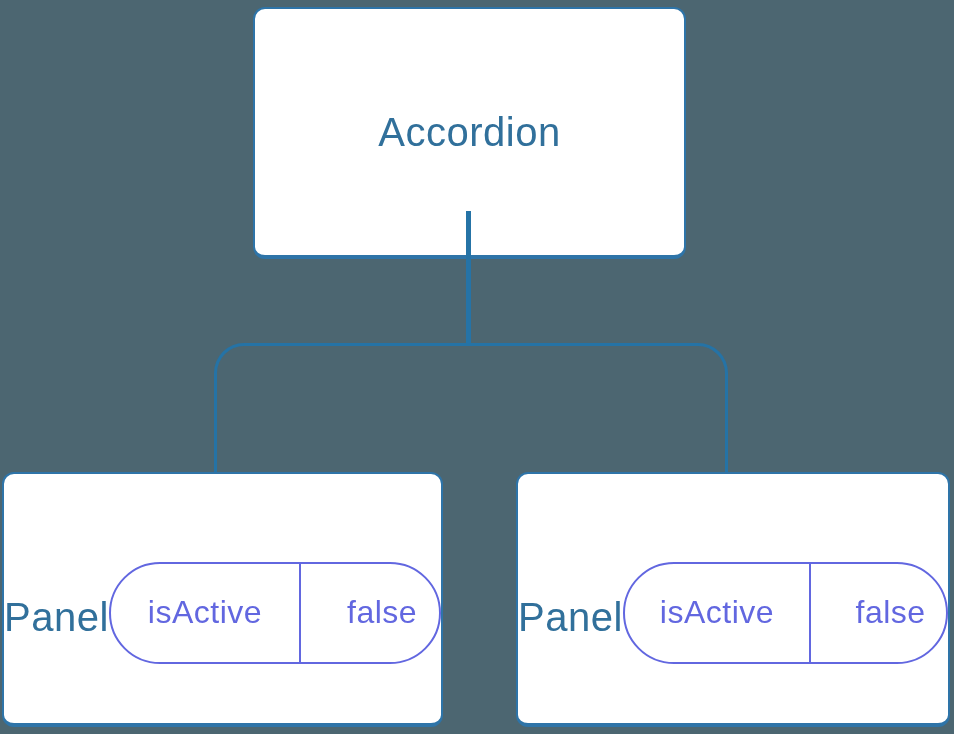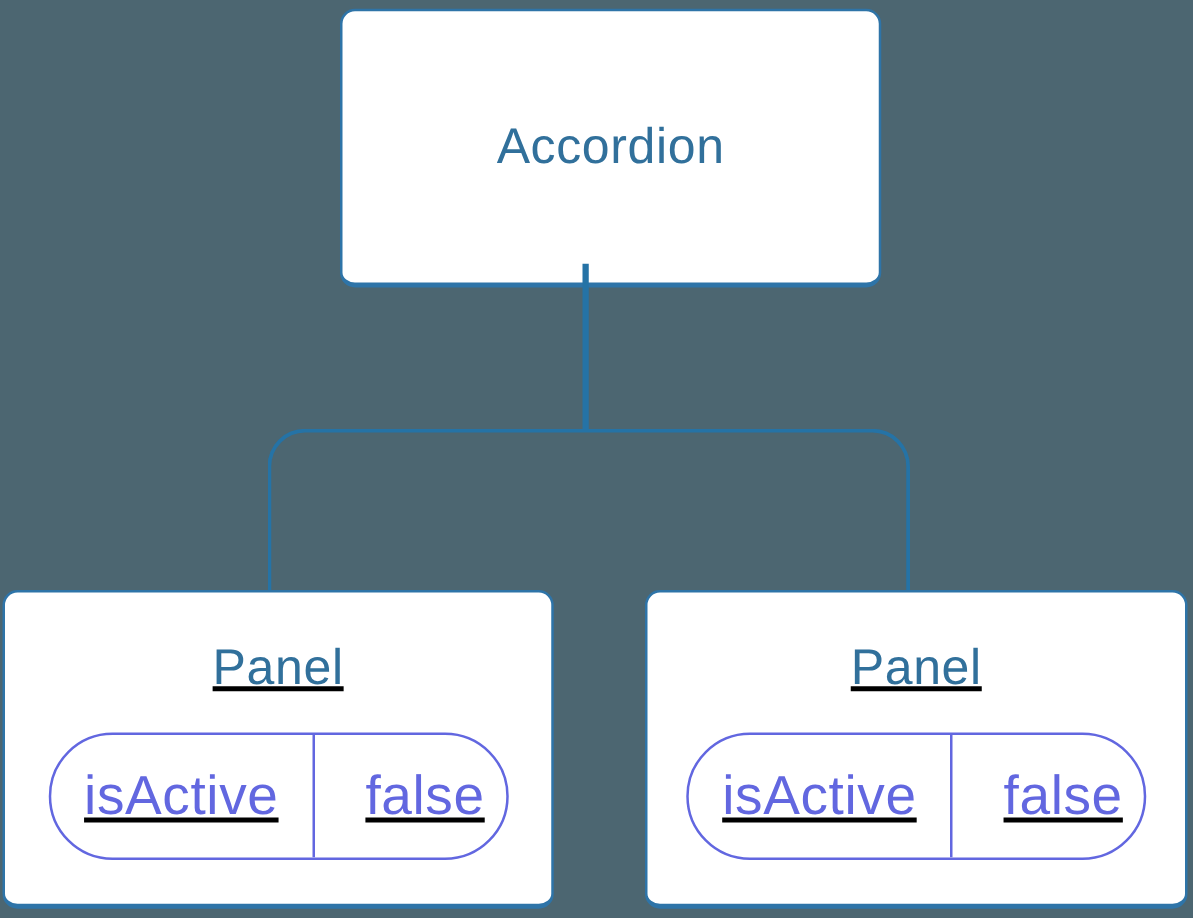--- a/index.html
+++ b/index.html
@@ -23,22 +23,22 @@
   }
   
   .node{
     position:absolute;
     background:var(--node-fill);
     border:2.5px solid var(--node-border);
     border-bottom-width:4.5px;
     border-radius:12px;
   }
   .node-root{
-    left:253px;top:7px;width:433px;height:223px;
-    display:flex;align-items:center;justify-content:center;margin-left:19px;
+    left:253px;top:7px;width:433px;height:252px;
+    display:flex;align-items:center;justify-content:center;
   }
   .node-title{
     font-size:40px;
     font-weight:500;
     letter-spacing:0.5px;
     color:var(--title-text);
   }
   
   .stem{
     position:absolute;
@@ -52,42 +52,41 @@
     width:514px;height:129px;
     border-top:3.5px solid var(--connector);
     border-left:3.5px solid var(--connector);
     border-right:3.5px solid var(--connector);
     border-bottom:none;
     border-radius:30px 30px 0 0;
   }
   
   .panel{
     display:flex;
-    flex-direction:column;
+    flex-direction:row;
     align-items:center;
-    text-decoration:underline;
   }
   .panel-left{left:2px;top:472px;width:441px;height:255px;}
   .panel-right{left:516px;top:472px;width:434px;height:255px;}
   .panel .node-title{
     margin-top:36px;
     line-height:48px;
   }
   .state-pill{
     margin-top:28px;
     width:368px;height:102px;
     border:2.5px solid var(--state-accent);
     border-radius:51px;
     display:flex;
     overflow:hidden;
     align-items:stretch;
   }
   .state-cell{
     display:flex;align-items:center;justify-content:center;
-    font-size:44px;
+    font-size:32px;
     color:var(--state-accent);
     letter-spacing:0.5px;
   }
   .state-name-cell{flex:0 0 58%;border-right:2.5px solid var(--state-accent);}
   .state-value-cell{flex:1 1 auto;padding-left:24px;}
 </style>
 </head>
 <body>
 
 <div class="stage">

